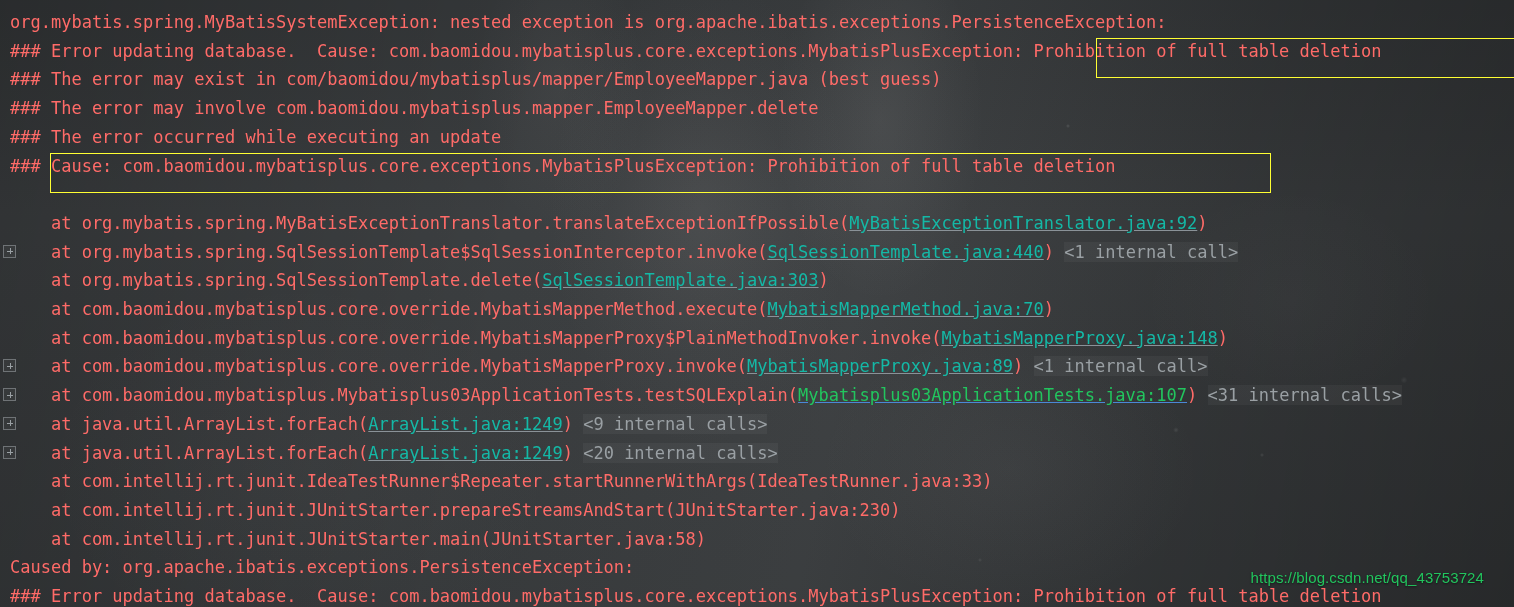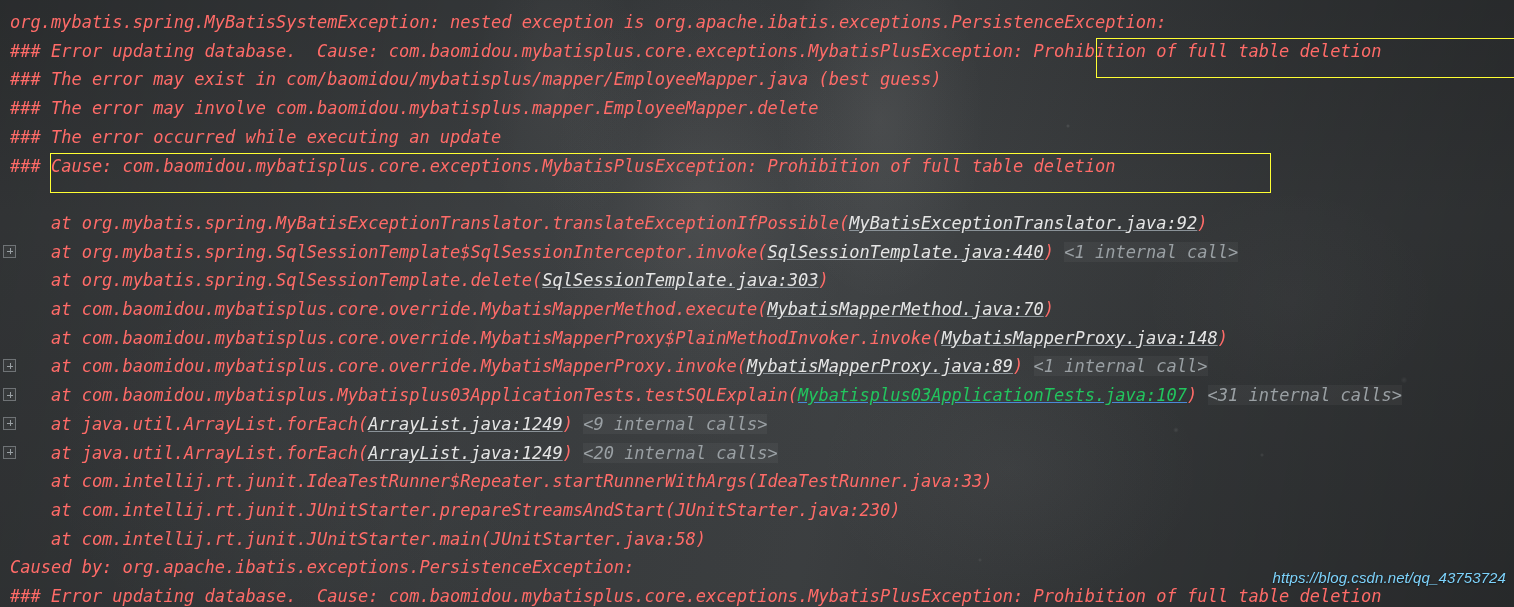--- a/index.html
+++ b/index.html
@@ -11,21 +11,20 @@
   #console {
     position: relative;
     width: 1514px;
     height: 607px;
     overflow: hidden;
     background-color: #3b3e40;
     font-family: "DejaVu Sans Mono", "Liberation Mono", monospace;
     font-size: 17px;
     line-height: 28.7px;
     color: #ff6b68;
-    font-style: italic;
     -webkit-font-smoothing: antialiased;
   }
 
   
   #bg-wallpaper {
     position: absolute;
     inset: 0;
     pointer-events: none;
     z-index: 0;
     background-color: #3b3e40;
@@ -88,47 +87,47 @@
     width: 1514px;
     white-space: pre;
   }
   .line {
     height: 28.7px;
     white-space: pre;
     padding-left: 10px;
     box-sizing: border-box;
   }
   .err      { color: #ff6b68; }
-  .lib-link { color: #e5e5e5; text-decoration: underline; text-decoration-color: #8a9298; }
+  .lib-link { color: #14b8a6; text-decoration: underline; text-decoration-color: #8a9298; }
   .src-link { color: #22c55e; text-decoration: underline; text-decoration-color: #4a88d6; }
   .internal {
     color: #9aa0a4;
     background: rgba(255,255,255,0.045);
   }
 
   
   .hl-box {
     position: absolute;
     z-index: 4;
     border: 1.5px solid #ffff33;
     box-sizing: border-box;
     pointer-events: none;
     background: rgba(255,255,0,0.0);
   }
   #hl-box-1 { left: 1096px; top: 38px;  width: 424px; height: 40px; border-right: none; }
   #hl-box-2 { left: 50px;   top: 153px; width: 1221px; height: 40px; }
 
   #watermark {
     position: absolute;
-    right: 8px;
+    right: 30px;
     bottom: 14px;
     z-index: 6;
     font-family: "Liberation Sans", sans-serif;
     font-size: 15px;
-    color: #7dd3fc;
+    color: #22c55e;
     text-shadow: 0 1px 2px rgba(0,0,0,0.55);
     letter-spacing: 0.1px;
   }
 </style>
 </head>
 <body>
 
 <div id="console">
 
   <div id="bg-wallpaper"></div>

